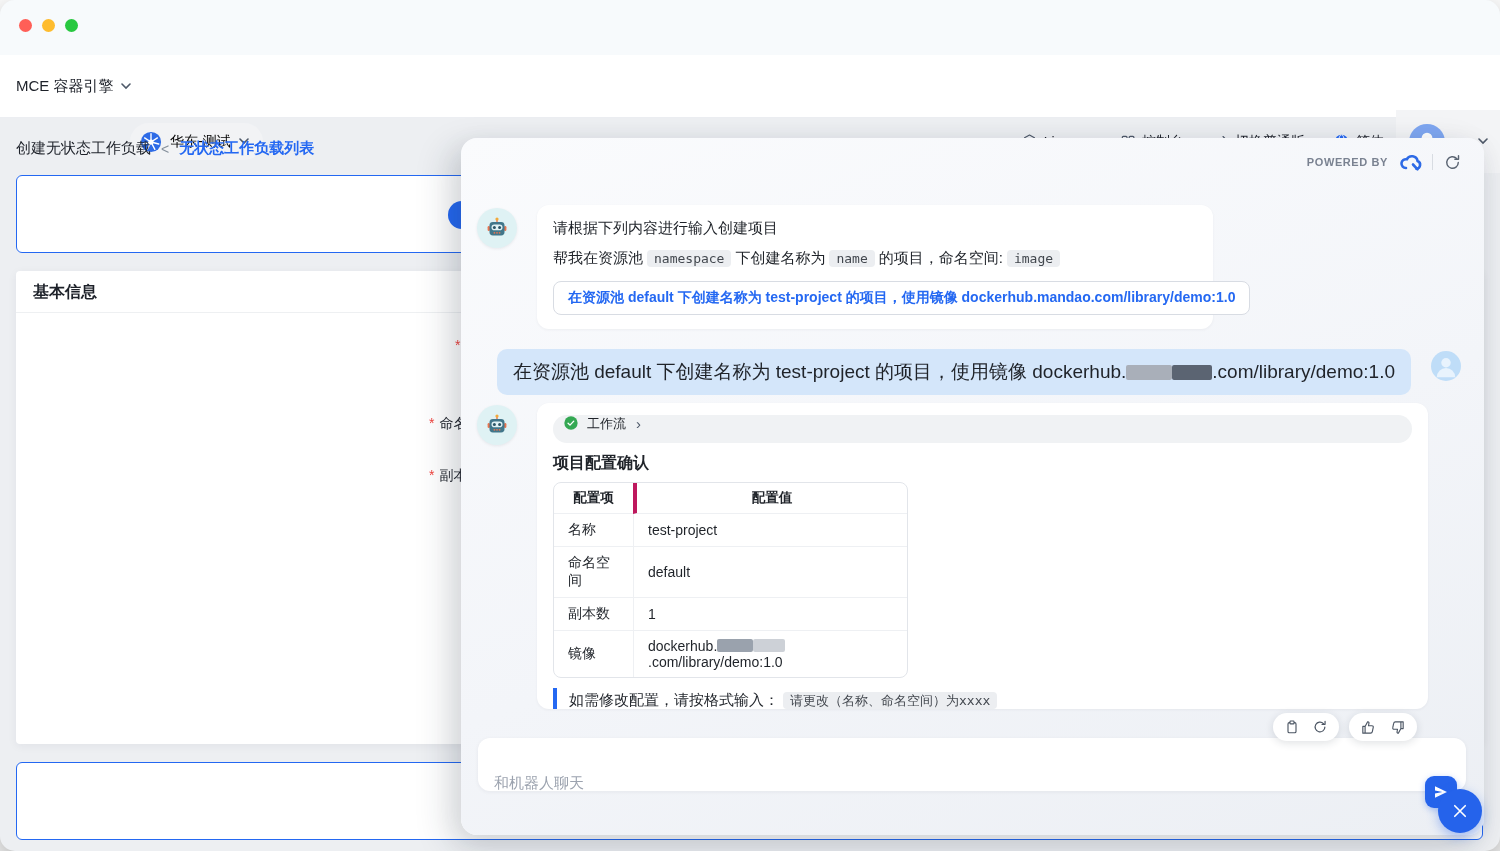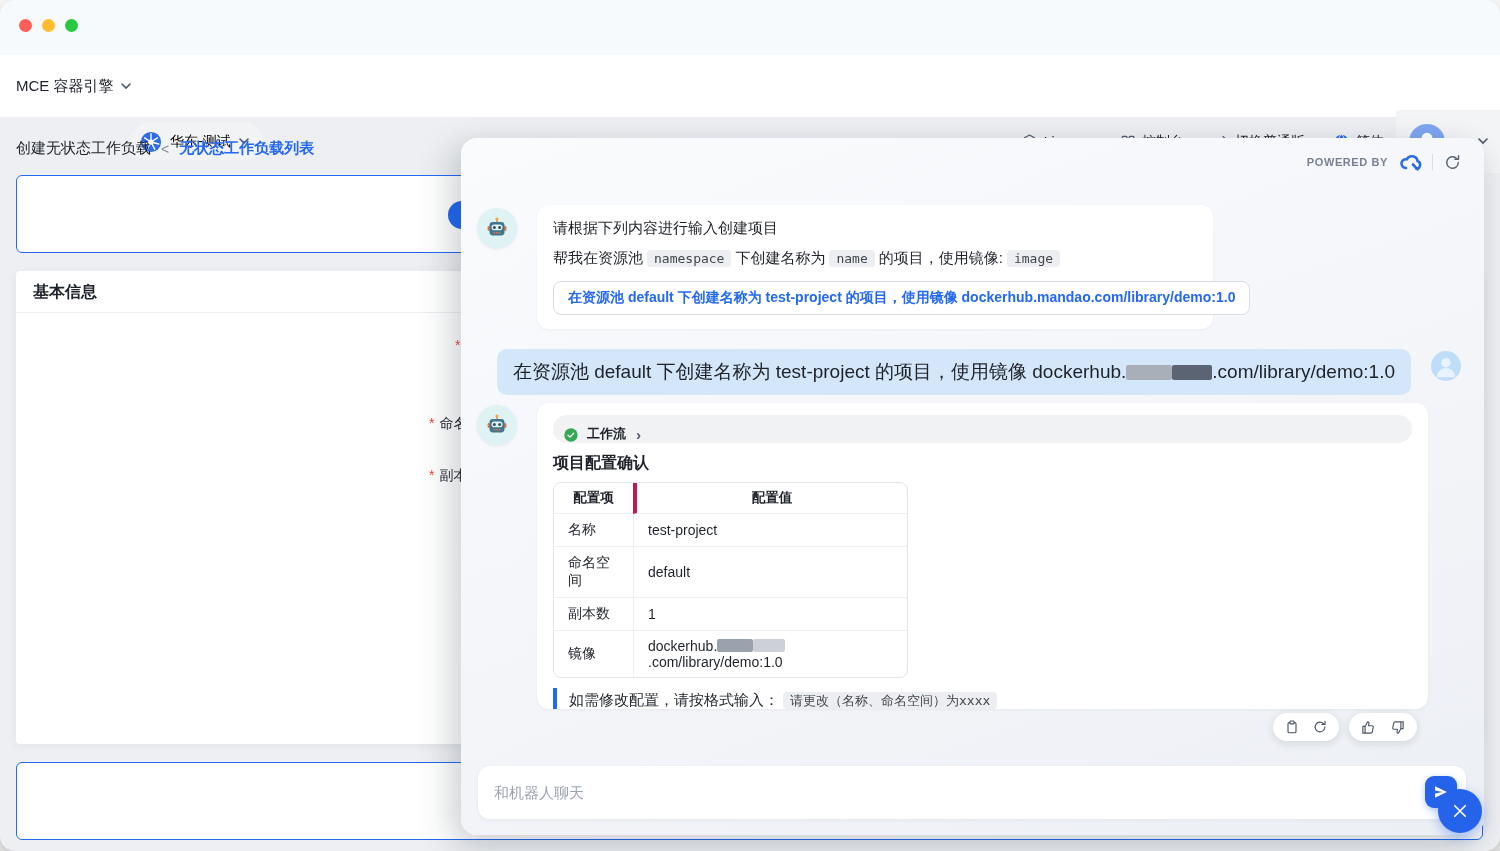--- a/index.html
+++ b/index.html
@@ -46,36 +46,36 @@
   .bot-avatar { position:absolute; width:40px; height:40px; border-radius:50%; background:#DFF2F4; display:flex; align-items:center; justify-content:center; box-shadow:0 1px 3px rgba(31,41,55,.08); }
   .bot1-bubble { position:absolute; left:76px; top:67px; width:676px; background:#fff; border-radius:12px; padding:14px 16px; box-shadow:0 1px 3px rgba(31,41,55,.05); }
   .bot1-title { font-size:15px; font-weight:400; color:#1F2329; margin-bottom:8px; }
   .bot1-line { font-size:15px; color:#1F2329; line-height:24px; }
   .chip { font-family:"DejaVu Sans Mono", monospace; font-size:13px; background:#ECEEF1; color:#42474E; border-radius:4px; padding:1px 7px; margin:0 4px; white-space:nowrap; }
   .suggestion { display:inline-block; margin-top:10px; border:1px solid #D8DCE3; border-radius:8px; padding:7px 14px; color:#2468F2; font-weight:600; font-size:14px; background:#fff; cursor:pointer; white-space:nowrap; }
   .user-bubble { position:absolute; right:73px; top:211px; background:#D4E6FA; border-radius:10px; padding:10px 16px; font-size:19px; color:#1F2329; white-space:nowrap; }
   .redact { display:inline-block; height:15px; border-radius:2px; transform:translateY(2px); }
   .user-avatar { position:absolute; right:23px; top:213px; width:30px; height:30px; border-radius:50%; background:#BFDDF8; display:flex; align-items:center; justify-content:center; overflow:hidden; }
   .bot2-card { position:absolute; left:76px; top:265px; width:891px; height:306px; background:#fff; border-radius:12px; padding:12px 16px; box-shadow:0 1px 3px rgba(31,41,55,.05); overflow:hidden; }
-  .wf-bar { height:28px; background:#F0F2F4; border-radius:15px; display:flex; align-items:flex-end; gap:8px; padding:0 10px; cursor:pointer;font-weight:bold; }
+  .wf-bar { height:28px; background:#F0F2F4; border-radius:15px; display:flex; align-items:flex-start; gap:8px; padding:0 10px; cursor:pointer; }
   .wf-label { font-size:13px; color:#1F2329; }
   .wf-chevron { font-size:15px; color:#4E5969; margin-left:2px; }
   .cfg-heading { margin-top:10px; font-size:16px; font-weight:700; color:#1F2329; }
   table.cfg { margin-top:8px; border-collapse:separate; border-spacing:0; border:1px solid #E2E5EA; border-radius:8px; overflow:hidden; font-size:14px; }
   table.cfg th { width:79px; text-align:center; font-weight:700; color:#1F2329; padding:6px 10px; border-bottom:1px solid #EEF0F3; font-size:13.5px; }
   table.cfg th + th { width:274px; border-left:4px solid #be185d; }
   table.cfg td { padding:7px 14px; color:#1F2329; border-bottom:1px solid #EEF0F3; }
   table.cfg td + td { border-left:1px solid #EEF0F3; }
   table.cfg tr:last-child td { border-bottom:none; }
   .redact-t { display:inline-block; height:13px; border-radius:2px; transform:translateY(1px); }
   .note { margin-top:10px; border-left:4px solid #2468F2; padding-left:12px; font-size:15px; color:#1F2329; line-height:24px; }
   .pill-actions { position:absolute; top:575px; right:67px; display:flex; gap:10px; z-index:12; }
   .pill { background:#fff; border-radius:15px; height:28px; display:flex; align-items:center; gap:12px; padding:0 11px; box-shadow:0 2px 8px rgba(31,41,55,.14); }
   .pill svg { cursor:pointer; }
-  .chat-input-box { position:absolute; left:17px; top:628px; width:988px; height:53px; background:#fff; border-radius:12px; box-shadow:0 1px 4px rgba(31,41,55,.06); display:flex; align-items:center; }
+  .chat-input-box { position:absolute; left:17px; top:600px; width:988px; height:53px; background:#fff; border-radius:12px; box-shadow:0 1px 4px rgba(31,41,55,.06); display:flex; align-items:flex-end; }
   .chat-input-box input { flex:1; border:none; outline:none; background:transparent; font-size:15px; color:#1F2329; padding:0 52px 0 16px; font-family:"Liberation Sans", sans-serif; }
   .chat-input-box input::placeholder { color:#9CA3AF; }
   .send-btn { position:absolute; right:27px; top:638px; width:32px; height:32px; border-radius:9px; background:#2563EB; display:flex; align-items:center; justify-content:center; cursor:pointer; box-shadow:0 2px 6px rgba(37,99,235,.35); }
   .close-btn { position:absolute; left:1438px; top:789px; width:44px; height:44px; border-radius:50%; background:#2563EB; display:flex; align-items:center; justify-content:center; cursor:pointer; z-index:30; box-shadow:0 4px 12px rgba(37,99,235,.4); }
 </style>
 </head>
 <body>
 
 <div id="window">
 
@@ -220,21 +220,21 @@
         <circle cx="9.4" cy="11.4" r="1.5" fill="#2B5566"></circle>
           <circle cx="14.6" cy="11.4" r="1.5" fill="#2B5566"></circle>
         <circle cx="9.4" cy="16.8" r=".9" fill="#E8744F"></circle>
           <circle cx="12" cy="16.8" r=".9" fill="#E8744F"></circle>
           <circle cx="14.6" cy="16.8" r=".9" fill="#E8744F"></circle>
       </svg>
     </div>
     <div class="bot1-bubble">
       <div class="bot1-title">请根据下列内容进行输入创建项目</div>
       <div class="bot1-line">
-        <span>帮我在资源池</span><span class="chip">namespace</span><span>下创建名称为</span><span class="chip">name</span><span>的项目，使用镜像:</span><span class="chip">image</span>
+        <span>帮我在资源池</span><span class="chip">namespace</span><span>下创建名称为</span><span class="chip">name</span><span>的项目，命名空间:</span><span class="chip">image</span>
       </div>
       <div class="suggestion">在资源池 default 下创建名称为 test-project 的项目，使用镜像 dockerhub.mandao.com/library/demo:1.0</div>
     </div>
 
     <div class="user-bubble">
       <span>在资源池 default 下创建名称为 test-project 的项目，使用镜像 dockerhub.</span><span class="redact" style="width:46px; background:#A9AFB9;"></span><span class="redact" style="width:40px; background:#5B6472;"></span><span>.com/library/demo:1.0</span>
     </div>
     <div class="user-avatar">
       <svg width="30" height="30" viewBox="0 0 24 24">
           <circle cx="12" cy="9.4" r="3.8" fill="#E8F3FD"></circle>

